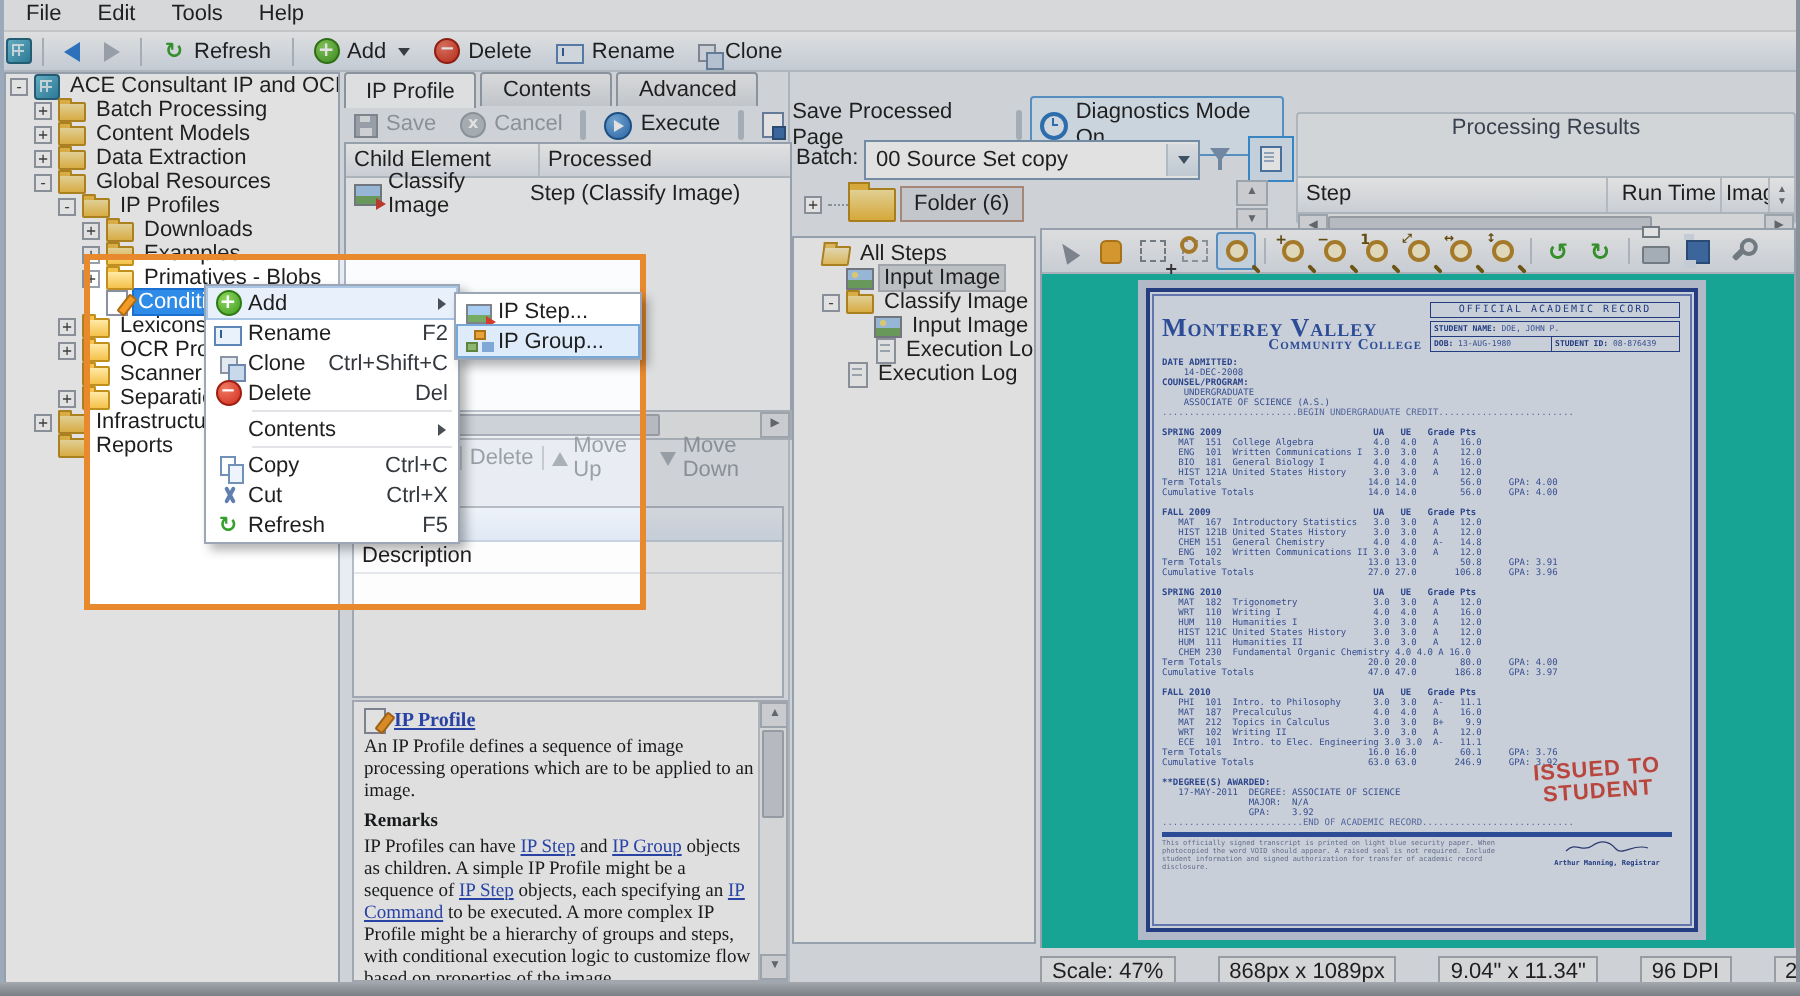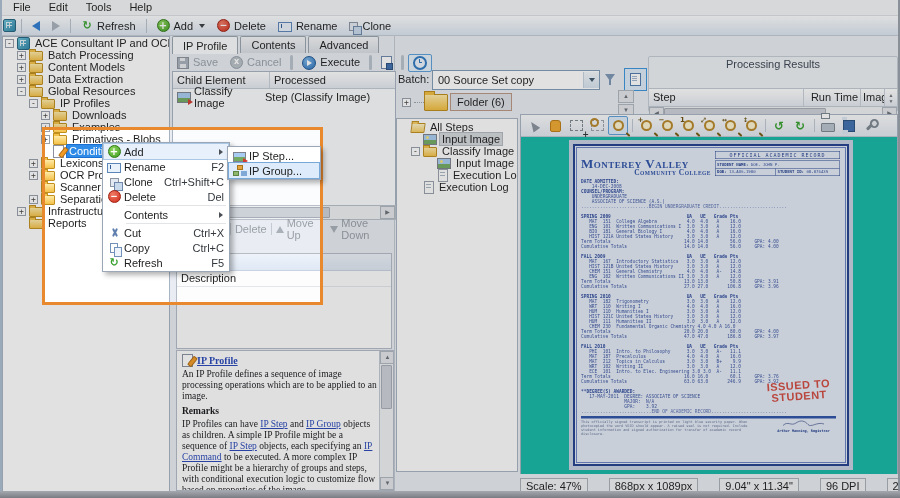--- a/index.html
+++ b/index.html
@@ -417,29 +417,31 @@
         <span>Execute</span>
       </span>
 
       <span class="ptb-item sep">
         <span class="ic"></span>
         <span></span>
       </span>
 
       <span class="ptb-item">
         <span class="ic save-page-icon"></span>
+        <span>Save Processed Page</span>
       </span>
 
       <span class="ptb-item sep">
         <span class="ic"></span>
         <span></span>
       </span>
 
       <span class="ptb-item toggled">
         <span class="ic diagnostics-icon"></span>
+        <span>Diagnostics Mode On</span>
       </span>
     </div>
 
   <div class="abs child-panel">
     <div class="ct-head">
       <span class="c1">Child Element</span>
       <span class="c2">Processed</span>
     </div>
     <div>
 
@@ -802,32 +804,32 @@
       <div class="mi sep">
         <span class="mico">
           <span class="ic"></span>
         </span>
         <span class="mlabel"></span>
         <span class="mshort"></span>
       </div>
 
       <div class="mi">
         <span class="mico">
+          <span class="ic copy-icon"></span>
+        </span>
+        <span class="mlabel">Copy</span>
+        <span class="mshort">Ctrl+C</span>
+      </div>
+
+      <div class="mi">
+        <span class="mico">
           <span class="ic cut-icon"></span>
         </span>
         <span class="mlabel">Cut</span>
         <span class="mshort">Ctrl+X</span>
-      </div>
-
-      <div class="mi">
-        <span class="mico">
-          <span class="ic copy-icon"></span>
-        </span>
-        <span class="mlabel">Copy</span>
-        <span class="mshort">Ctrl+C</span>
       </div>
 
       <div class="mi">
         <span class="mico">
           <span class="ic refresh-icon"></span>
         </span>
         <span class="mlabel">Refresh</span>
         <span class="mshort">F5</span>
       </div>
     </div>

